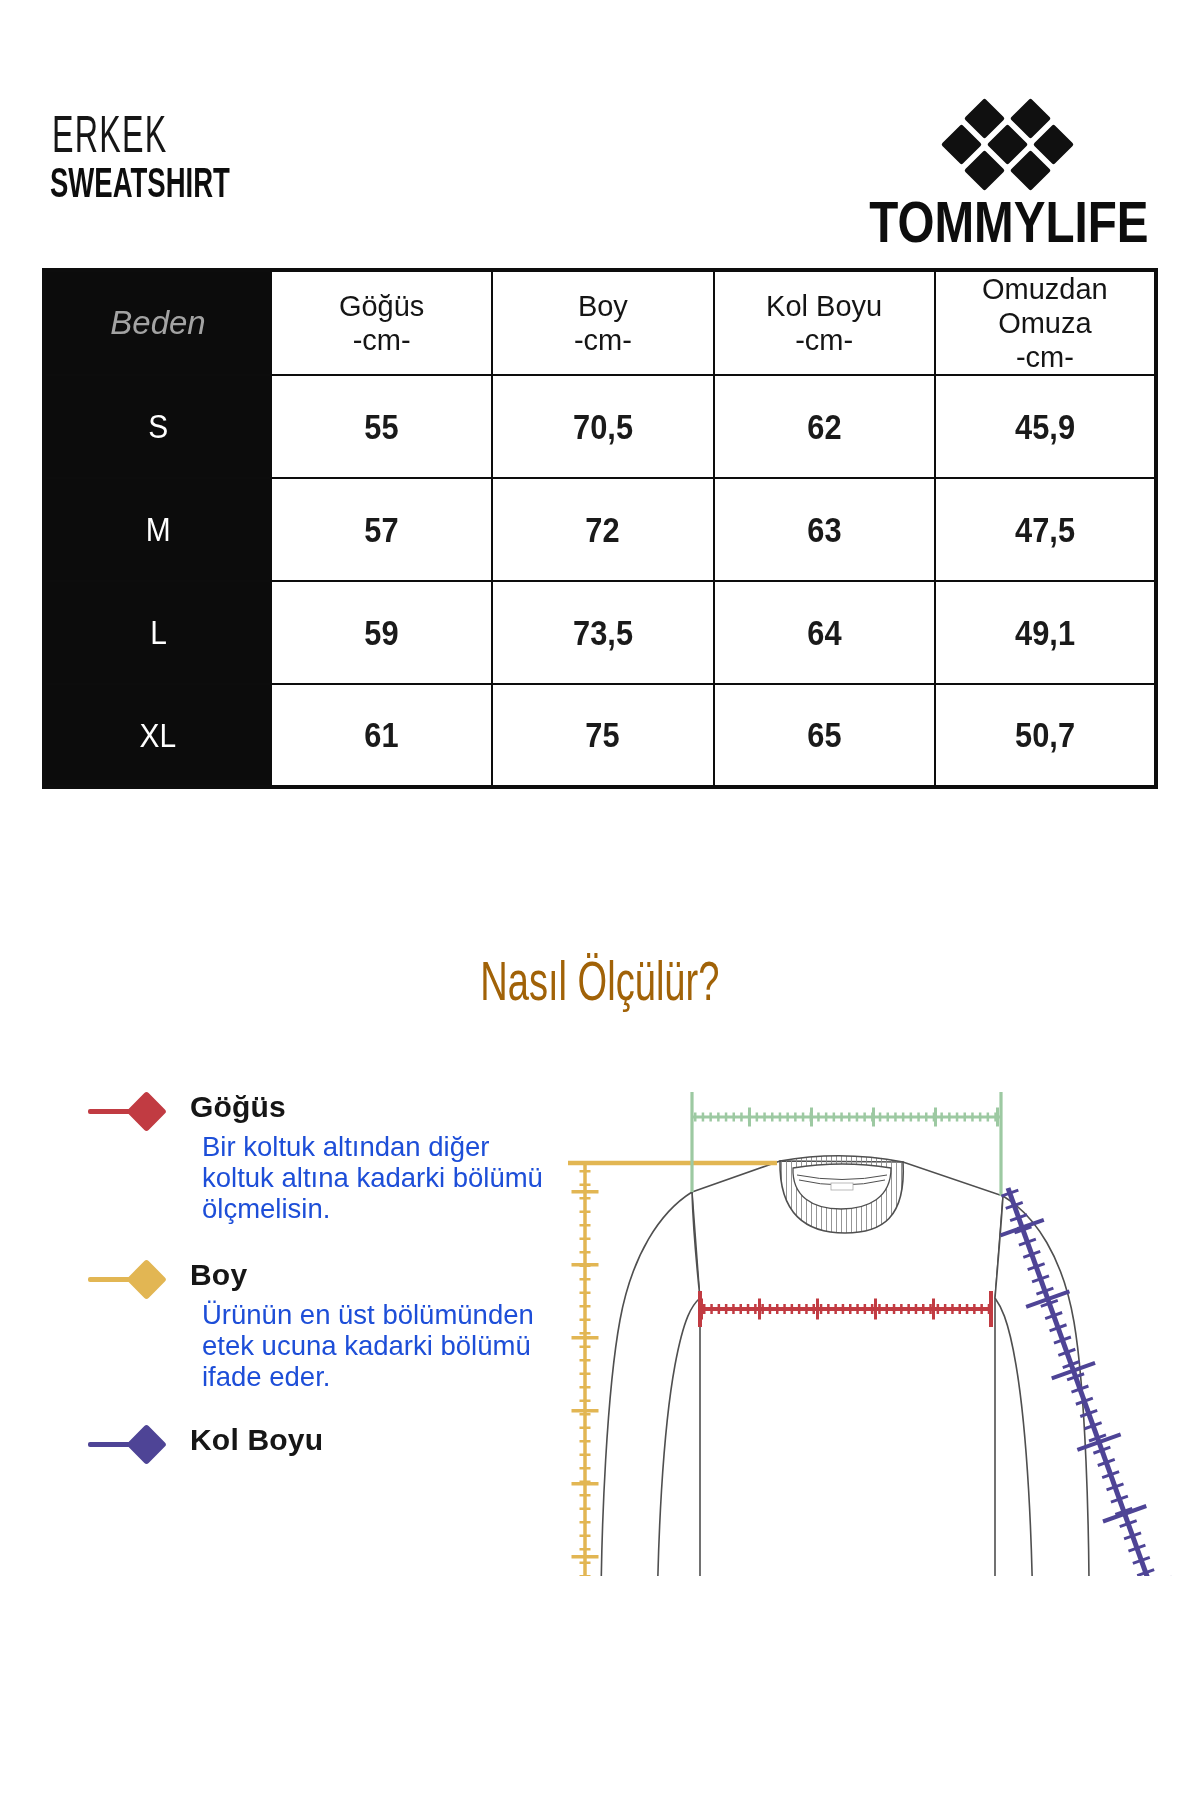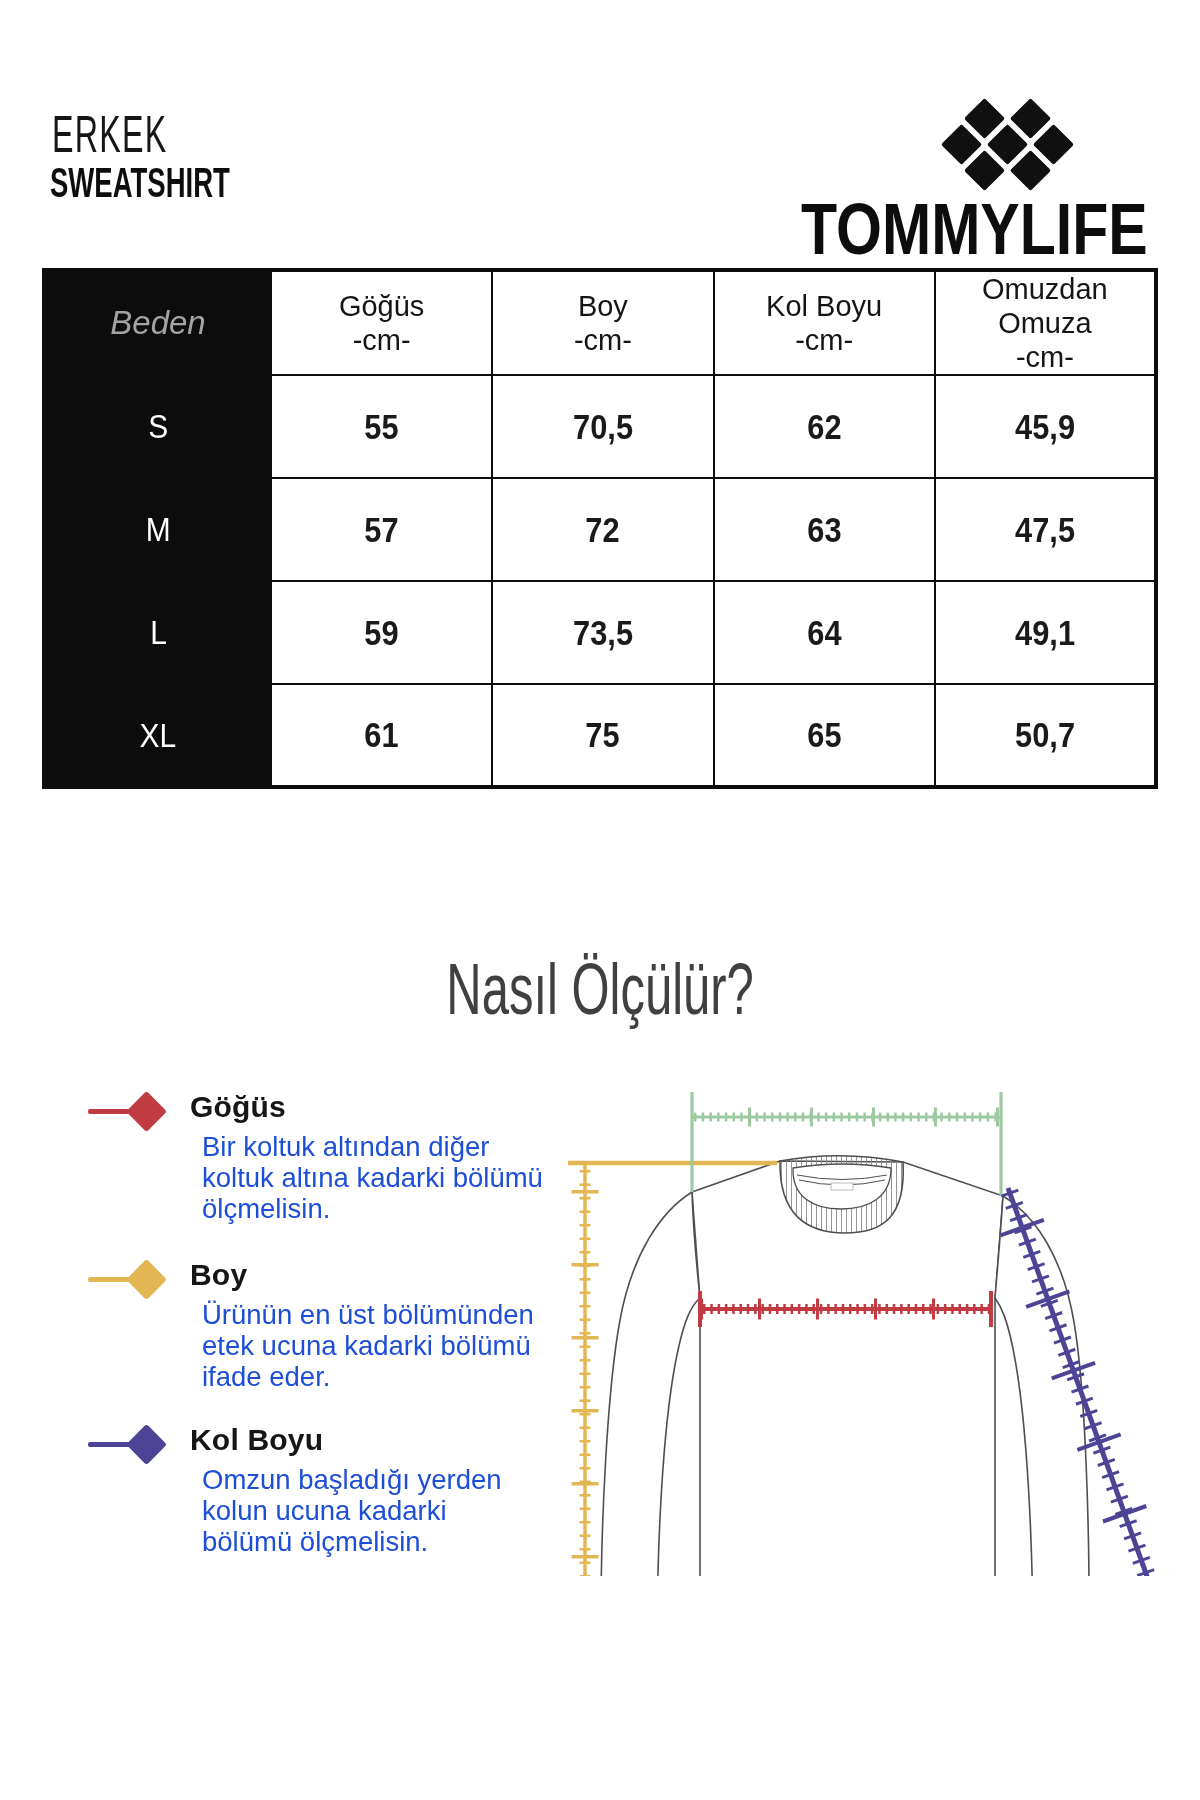--- a/index.html
+++ b/index.html
@@ -6,41 +6,41 @@
   .page{position:relative;width:1200px;height:1576px;background:#ffffff;
         font-family:"Liberation Sans", sans-serif;color:#111;overflow:hidden;}
 
   .cond{display:inline-block;transform-origin:left top;white-space:nowrap;}
 
   
   .erkek{position:absolute;left:52px;top:104px;font-size:52px;font-weight:400;color:#161616;}
   .erkek .cond{transform:scaleX(0.62);letter-spacing:2px;}
   .sweatshirt{position:absolute;left:50px;top:158px;font-size:43px;font-weight:700;color:#0d0d0d;}
   .sweatshirt .cond{transform:scaleX(0.64);letter-spacing:0px;}
-  .brandname{position:absolute;right:52px;top:188px;font-size:72px;font-weight:700;color:#0d0d0d;}
+  .brandname{position:absolute;right:52px;top:188px;font-size:58px;font-weight:700;color:#0d0d0d;}
   .brandname .cond{transform:scaleX(0.82);transform-origin:right top;letter-spacing:0px;}
   .logo{position:absolute;left:940px;top:99px;width:136px;height:94px;}
   .logo .dia{position:absolute;width:29px;height:29px;background:#101010;transform:rotate(45deg);border-radius:2px;}
 
   
   table.sizes{position:absolute;left:42px;top:268px;width:1116px;border-collapse:collapse;
               table-layout:fixed;border:4px solid #0d0d0d;}
   table.sizes th,table.sizes td{border:2.5px solid #0d0d0d;text-align:center;vertical-align:middle;padding:0;}
   table.sizes tr.hdr{height:92px;}
   table.sizes tr.row{height:103px;}
   th.colhead{font-size:29px;line-height:34px;font-weight:400;white-space:pre-line;color:#151515;background:#fff;}
   .bedencol{background:#0c0c0c;color:#ffffff;}
   th.bedenhead{font-size:33px;font-weight:400;background:#0c0c0c;color:#a3a3a3;font-style:italic;}
   td.sizecell{font-size:34px;color:#fff;}
   td.valcell{font-size:35px;color:#1a1a1a;font-weight:bold;}
   .sq{display:inline-block;transform:scaleX(0.88);transform-origin:center;}
 
   
   .howto-title{position:absolute;left:0;top:948px;width:1200px;text-align:center;
-               font-size:72px;font-weight:400;color:#404040;}
+               font-size:56px;font-weight:400;color:#a16207;}
   .howto-title .cond{transform:scaleX(0.68);transform-origin:center top;}
 
   .legend-item{position:absolute;left:88px;width:480px;}
   .marker{position:absolute;left:0;top:4px;width:92px;height:36px;}
   .mline{position:absolute;left:0;top:15px;width:56px;height:5px;border-radius:2px;}
   .mdiamond{position:absolute;left:44px;top:3px;width:29px;height:29px;transform:rotate(45deg);border-radius:3px;}
   .ltext{margin-left:102px;}
   .ltext h3{margin:0;font-size:30px;font-weight:700;color:#161616;letter-spacing:0.2px;}
   .ltext p{margin:7px 12px 0;font-size:27.5px;line-height:31px;color:#1d4ed8;white-space:pre-line;}
 
@@ -151,23 +151,20 @@
     </div>
   </div>
 
   <div class="legend-item" style="top:1423px">
     <div class="marker">
       <span class="mline c-purple"></span>
         <span class="mdiamond c-purple"></span>
     </div>
     <div class="ltext">
       <h3>Kol Boyu</h3>
-      <p>Omzun başladığı yerden
-kolun ucuna kadarki
-bölümü ölçmelisin.</p>
     </div>
   </div>
 
 
   <svg class="draw" width="745" height="700" viewBox="455 1040 745 700">
     <defs>
       <pattern id="rib" width="5" height="12" patternUnits="userSpaceOnUse">
         <path d="M1.5,0 V12" stroke="#8a8a8a" stroke-width="0.9"></path>
       </pattern>
     </defs>

